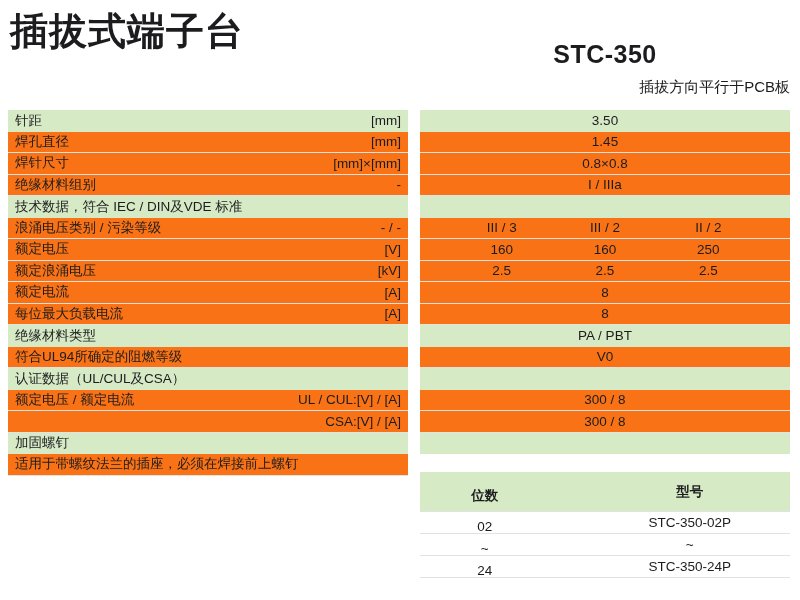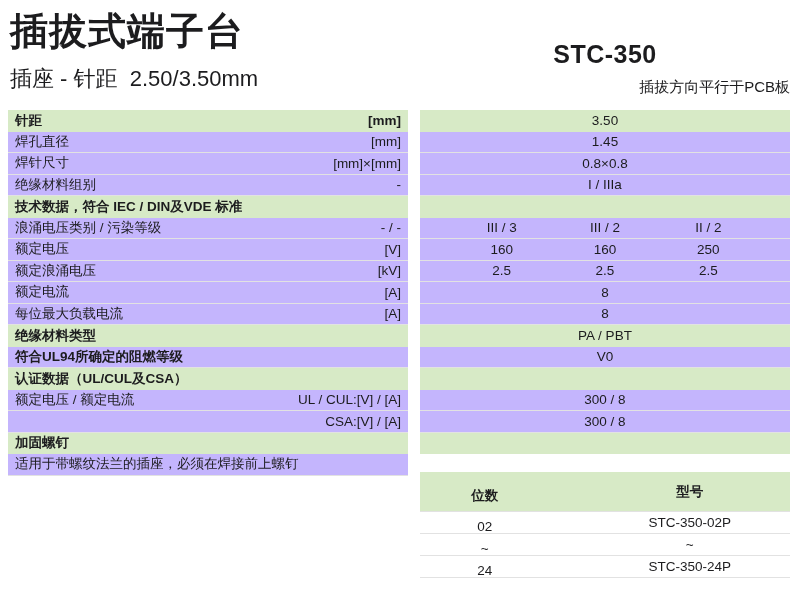--- a/index.html
+++ b/index.html
@@ -14,39 +14,38 @@
 
   
   .spec{position:absolute;left:8px;top:110px;}
   .srow{display:flex;width:782px;height:21.5px;font-size:13.5px;}
   .cl{width:400px;display:flex;justify-content:space-between;align-items:center;
       padding:0 7px;box-sizing:border-box;}
   .gap{width:12px;}
   .cr{width:370px;display:flex;align-items:center;justify-content:center;box-sizing:border-box;text-align:center;}
   .cr.triple{display:grid;grid-template-columns:1fr 1fr 1fr;padding:0 30px;align-items:center;}
   .green{background:#d7eac6;}
-  .wh{border-bottom:1px solid #e2e2e2;background:#c4b5fd;}
+  .wh{border-bottom:1px solid #e2e2e2;background:#f97316;}
   .blank{background:transparent;border:none;}
-  .bold{font-weight:bold;}
+  .bold{font-weight:normal;}
 
   
   .order{position:absolute;left:420px;top:472px;width:370px;font-size:13.5px;}
   .ohead{display:flex;height:40px;background:#d7eac6;align-items:center;font-weight:bold;
          border-bottom:1px solid #e2e2e2;box-sizing:border-box;}
   .orow{display:flex;height:22px;align-items:center;border-bottom:1px solid #e2e2e2;box-sizing:border-box;}
   .oc1{width:35%;text-align:center;margin-top:8px;}
   .oc2{width:65%;text-align:center;padding-left:40px;box-sizing:border-box;}
 </style>
 </head>
 <body>
 
 <div class="page">
 
   <div class="title">插拔式端子台</div>
-  <div class="subtitle">插座 - 针距  2.50/3.50mm</div>
   <div class="model">STC-350</div>
   <div class="model-note">插拔方向平行于PCB板</div>
 
   <div class="spec">
 
     <div class="srow">
       <div class="cl green bold">
         <span>针距</span>
         <span>[mm]</span>
       </div>

